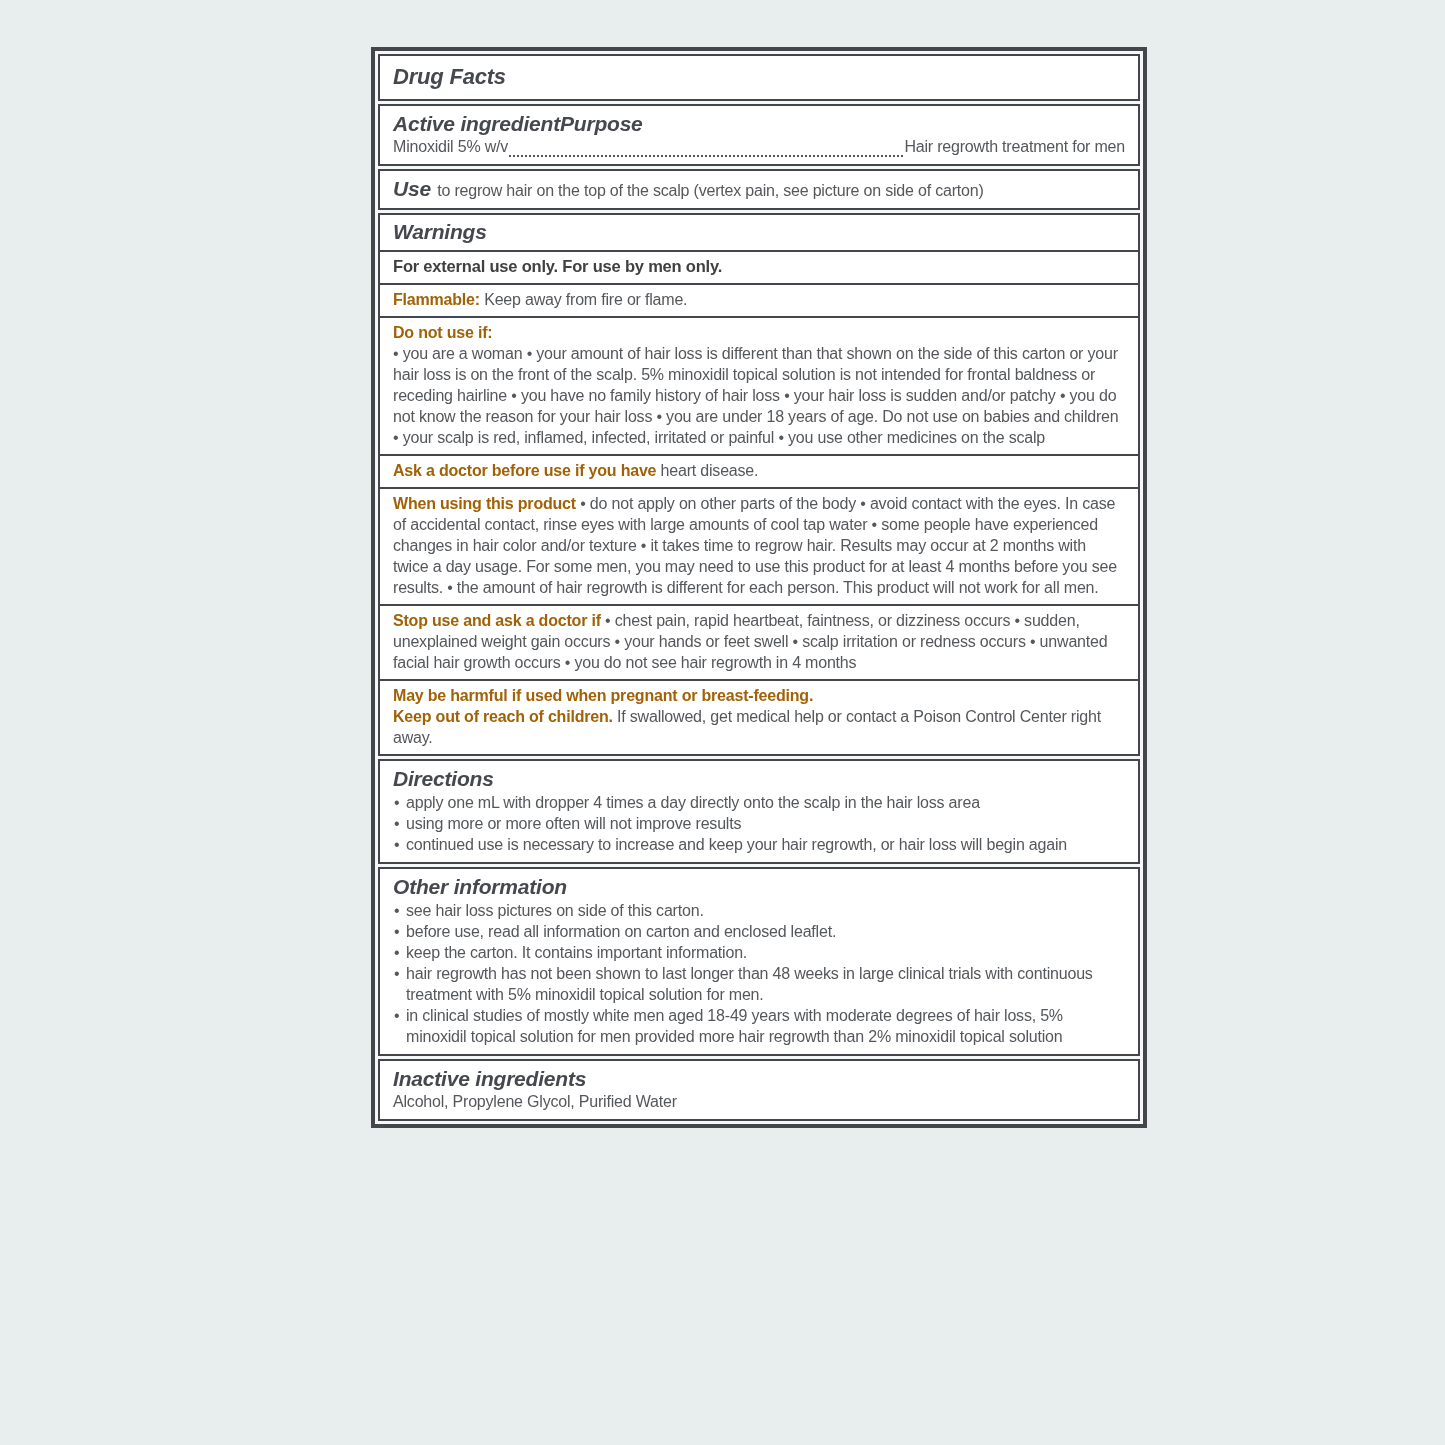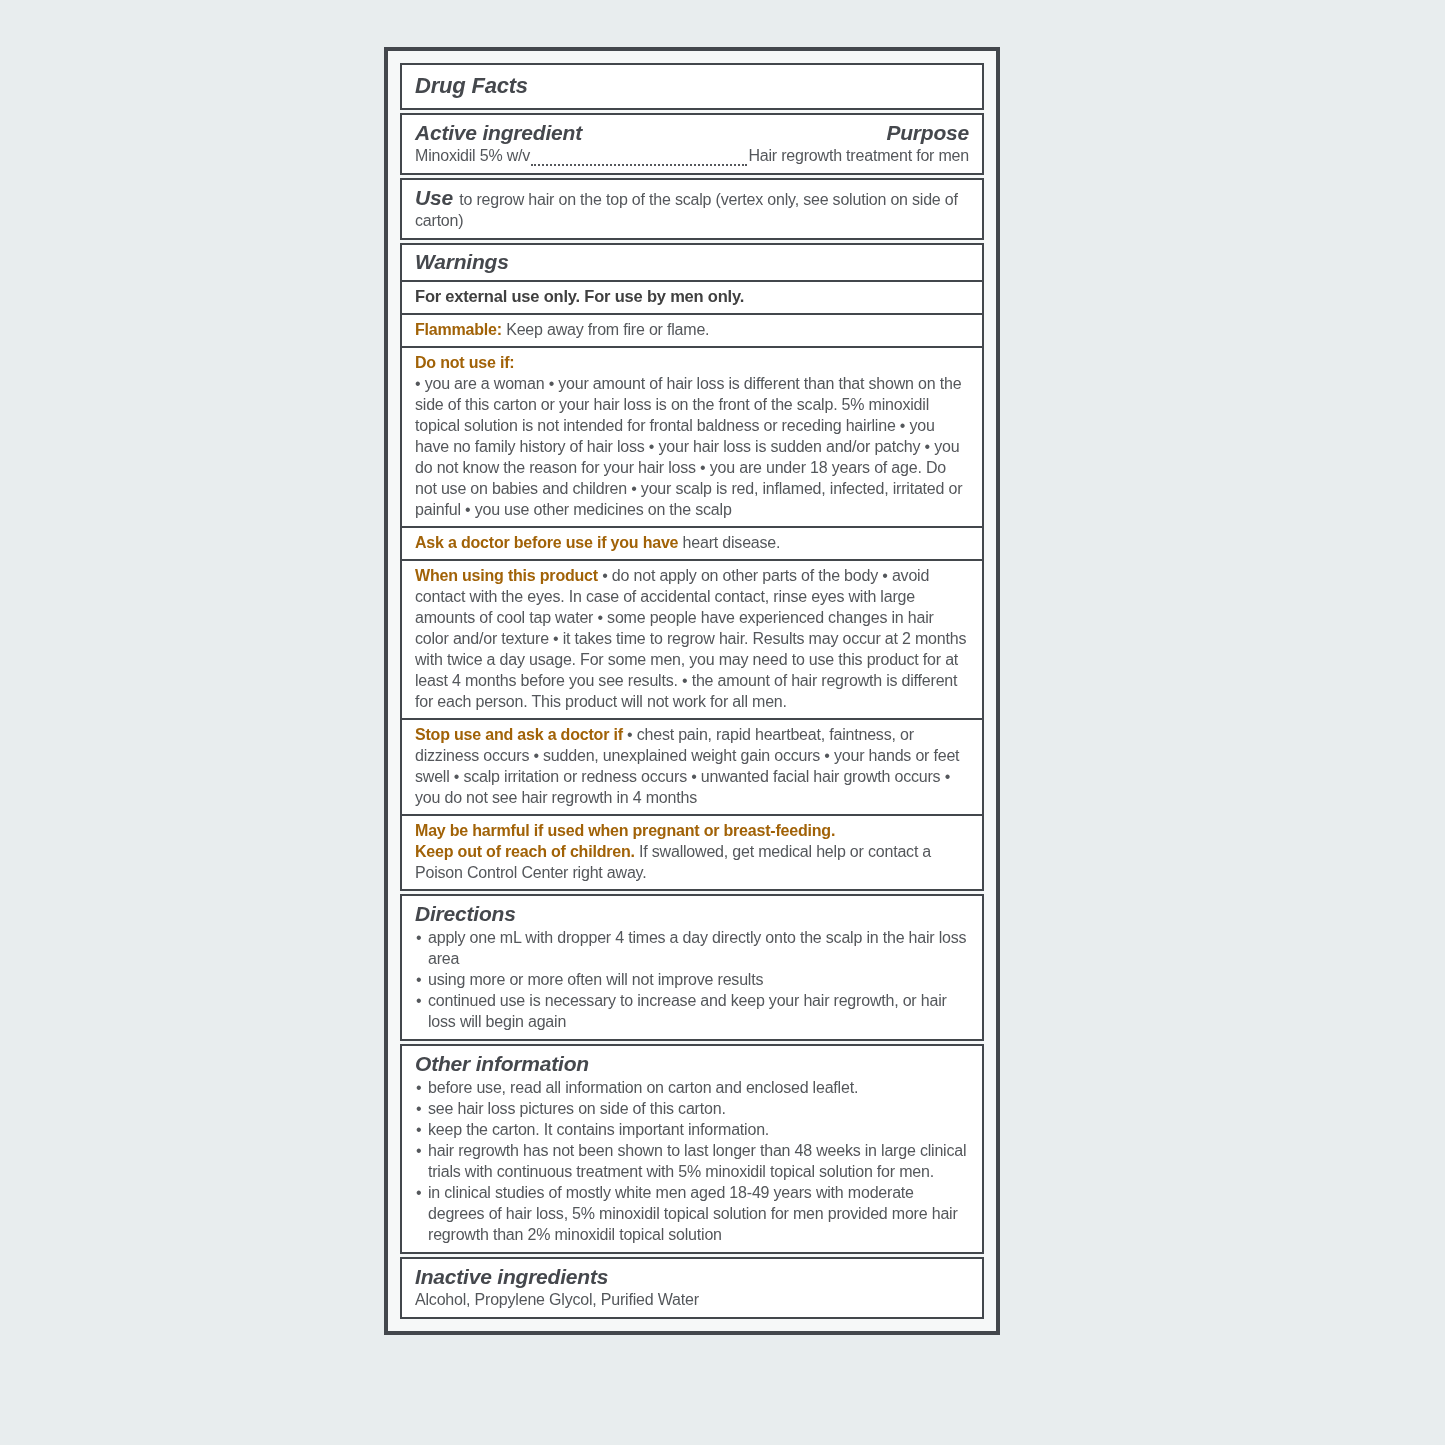--- a/index.html
+++ b/index.html
@@ -11,27 +11,27 @@
     font-family: "Liberation Sans", sans-serif;
   }
   .page {
     position: relative;
     width: 1445px;
     height: 1445px;
     overflow: hidden;
   }
   .frame {
     position: absolute;
-    left: 384px;
+    left: 371px;
     top: 47px;
-    width: 616px;
+    width: 776px;
     box-sizing: border-box;
     border: 4px solid #43474c;
     background: #f6f8f8;
-    padding: 12px;
+    padding: 3px;
   }
   .stack {
     display: flex;
     flex-direction: column;
     gap: 3px;
   }
   .box {
     background: #ffffff;
     border: 2px solid #43474c;
     color: #54575b;
@@ -67,21 +67,20 @@
   .bold-all {
     font-weight: bold;
     color: #404040;
     font-size: 16.5px;
   }
   .block-b {
     display: block;
   }
   .heads-row {
     display: flex;
-    justify-content: space-between;
     align-items: baseline;
   }
   .leader-row {
     display: flex;
     align-items: flex-end;
     font-size: 16px;
     line-height: 21px;
     letter-spacing: -0.2px;
     white-space: nowrap;
     justify-content: space-between;
@@ -147,21 +146,21 @@
         </div>
         <div class="leader-row">
           <span>Minoxidil 5% w/v</span>
           <span class="leader"></span>
           <span>Hair regrowth treatment for men</span>
         </div>
       </section>
 
       <section class="box pad">
         <p class="body use-line"><span class="h2">Use</span>
-          <span>to regrow hair on the top of the scalp (vertex only, see solution on side of carton)</span></p>
+          <span>to regrow hair on the top of the scalp (vertex pain, see picture on side of carton)</span></p>
       </section>
 
       <section class="box warnings-box">
         <div class="sub">
           <h2 class="h2">Warnings</h2>
         </div>
         <div class="sub">
           <p class="body bold-all">For external use only. For use by men only.</p>
         </div>
         <div class="sub">
@@ -194,22 +193,22 @@
         <ul class="bullets">
           <li>apply one mL with dropper 4 times a day directly onto the scalp in the hair loss area</li>
           <li>using more or more often will not improve results</li>
           <li>continued use is necessary to increase and keep your hair regrowth, or hair loss will begin again</li>
         </ul>
       </section>
 
       <section class="box pad">
         <h2 class="h2">Other information</h2>
         <ul class="bullets">
+          <li>see hair loss pictures on side of this carton.</li>
           <li>before use, read all information on carton and enclosed leaflet.</li>
-          <li>see hair loss pictures on side of this carton.</li>
           <li>keep the carton. It contains important information.</li>
           <li>hair regrowth has not been shown to last longer than 48 weeks in large clinical trials with continuous treatment with 5% minoxidil topical solution for men.</li>
           <li>in clinical studies of mostly white men aged 18-49 years with moderate degrees of hair loss, 5% minoxidil topical solution for men provided more hair regrowth than 2% minoxidil topical solution</li>
         </ul>
       </section>
 
       <section class="box pad">
         <h2 class="h2">Inactive ingredients</h2>
         <p class="body">Alcohol, Propylene Glycol, Purified Water</p>
       </section>

